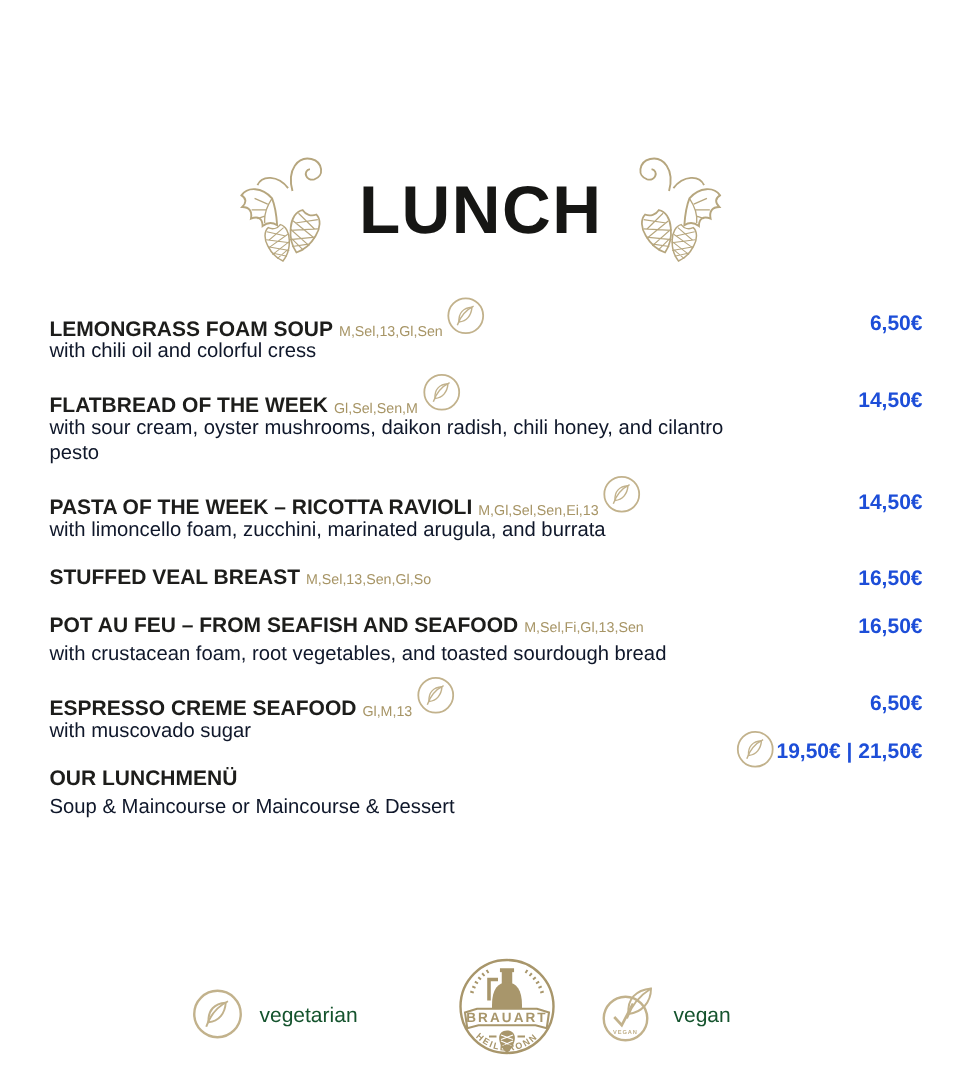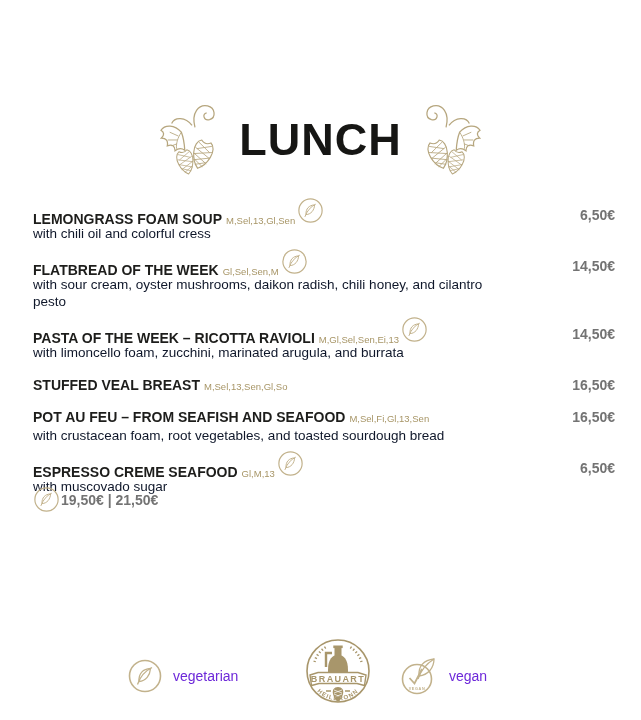--- a/index.html
+++ b/index.html
@@ -18,29 +18,29 @@
 
   
   .menu{position:absolute;left:33px;top:206px;width:582px;}
   .mi{display:flex;justify-content:space-between;align-items:flex-start;margin-bottom:15px;}
   .mi-left{max-width:480px;}
   .mi-titleline{line-height:17px;white-space:nowrap;height:17px;}
   .mi-title{font-weight:700;font-size:14px;color:#1d1d1b;}
   .mi-all{font-size:9.5px;color:#a79566;margin-left:4px;margin-top:12px;}
   .leaf-icon{width:27px;height:27px;vertical-align:middle;position:relative;top:-9px;margin-left:2px;}
   .mi-desc{font-size:13.5px;color:#0f172a;margin-top:2px;line-height:17px;}
-  .mi-price{font-weight:700;font-size:14px;color:#737373;white-space:nowrap;padding-top:1px;}
+  .mi-price{font-weight:700;font-size:14px;color:#1d4ed8;white-space:nowrap;padding-top:1px;}
   .price-stack{display:flex;flex-direction:row;align-items:center;gap:1px;transform:translateY(-24px);}
   .price-stack .leaf-icon{position:static;margin:0;}
 
   
   .legend{position:absolute;display:flex;align-items:center;gap:10px;}
   .legend-veg{left:127px;top:658px;}
   .legend-vegan{left:399px;top:656px;}
-  .legend-label{font-size:14px;color:#6d28d9;}
+  .legend-label{font-size:14px;color:#14532d;}
   .legend svg{display:block;}
   .logo-wrap{position:absolute;left:301px;top:633px;width:74px;height:82px;}
 </style>
 </head>
 <body>
 
 <svg width="0" height="0" style="position:absolute" aria-hidden="true">
   <defs>
     <g id="sym-leaf" fill="none" stroke="#c2b28c">
       <circle cx="18" cy="18" r="15.5" stroke-width="1.6"></circle>
@@ -139,20 +139,26 @@
           <span class="mi-title">ESPRESSO CREME SEAFOOD</span><span class="mi-all">Gl,M,13</span><svg class="leaf-icon" viewBox="0 0 36 36">
               <use href="#sym-leaf"></use>
             </svg>
         </div>
         <div class="mi-desc">with muscovado sugar</div>
       </div>
       <div class="mi-price">6,50€</div>
     </div>
 
     <div class="mi">
+      <div class="mi-left">
+        <div class="mi-titleline">
+          <span class="mi-title">OUR LUNCHMENÜ</span>
+        </div>
+        <div class="mi-desc">Soup &amp; Maincourse or Maincourse &amp; Dessert</div>
+      </div>
       <div class="price-stack">
         <svg class="leaf-icon" viewBox="0 0 36 36">
             <use href="#sym-leaf"></use>
           </svg>
         <div class="mi-price">19,50€ | 21,50€</div>
       </div>
     </div>
 
   </div>
 

